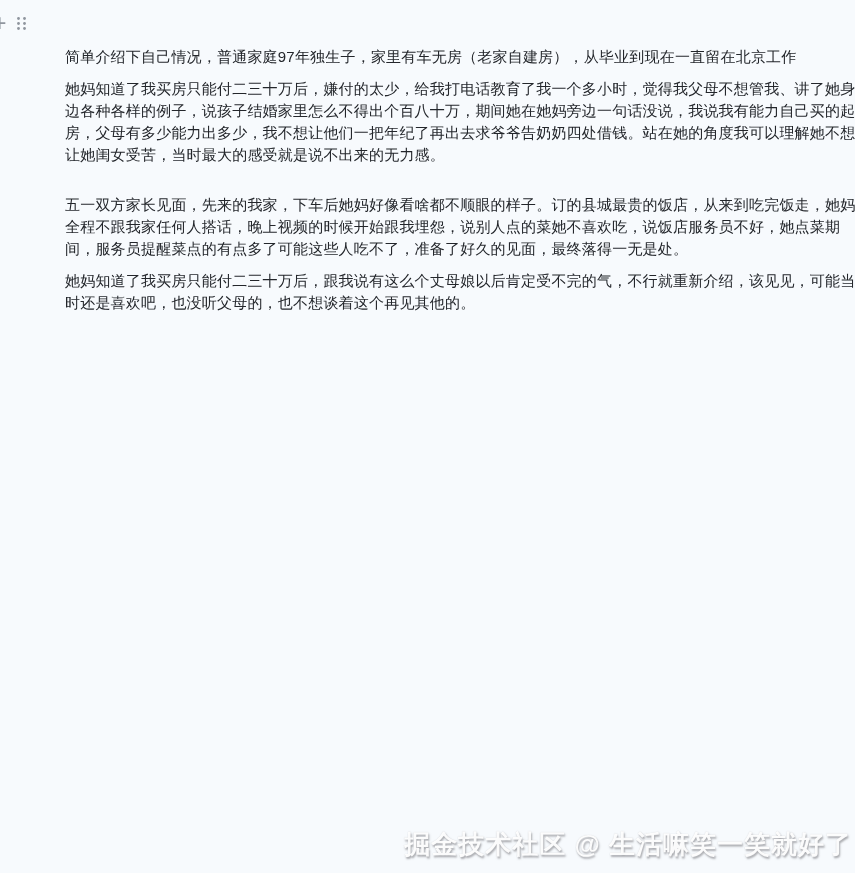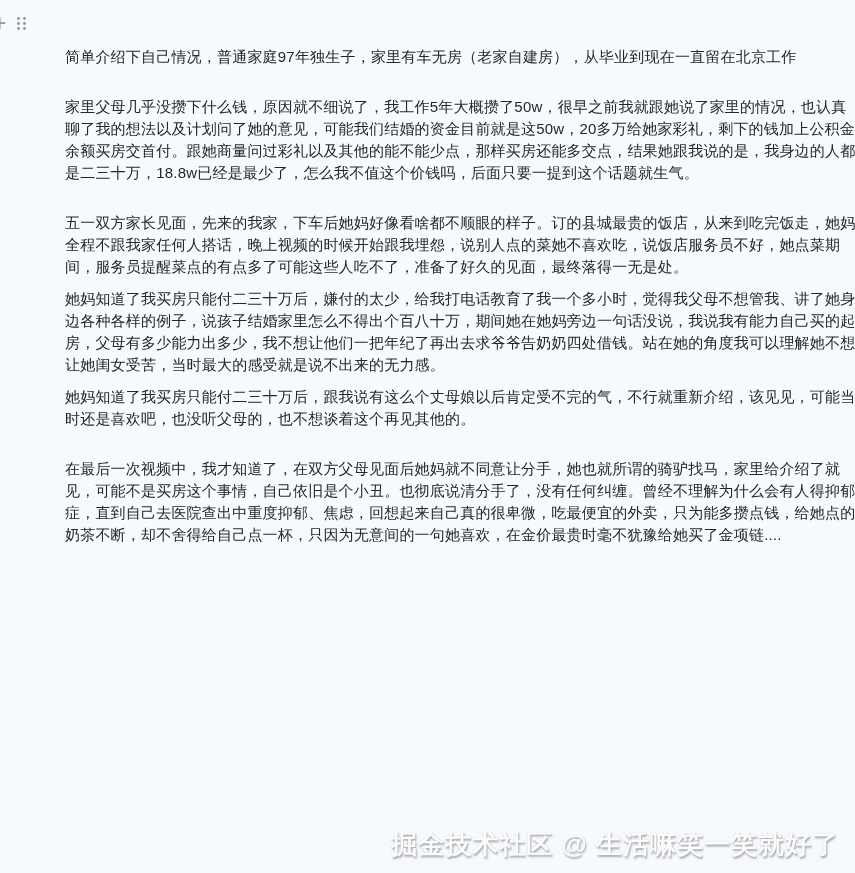--- a/index.html
+++ b/index.html
@@ -55,21 +55,21 @@
     color: #23262b;
     letter-spacing: 0.2px;
     text-align: left;
     word-break: break-all;
     cursor: text;
   }
   .gap { margin-top: 28px; }
   
   .watermark {
     position: absolute;
-    right: 16px;
+    right: 3px;
     bottom: 11px;
     font-size: 26px;
     font-weight: bold;
     letter-spacing: 1px;
     color: rgba(255,255,255,0.95);
     text-shadow: 1px 2px 2px rgba(110,110,115,0.55), 0 0 1px rgba(140,140,145,0.35);
     white-space: nowrap;
     pointer-events: none;
   }
 </style>
@@ -87,20 +87,18 @@
         <circle cx="8.5" cy="7.5" r="1.4"></circle>
         <circle cx="2.5" cy="12.5" r="1.4"></circle>
         <circle cx="8.5" cy="12.5" r="1.4"></circle>
       </g>
     </svg>
   </span>
 </div>
 
 <div class="doc-canvas">
   <p class="para">简单介绍下自己情况，普通家庭97年独生子，家里有车无房（老家自建房），从毕业到现在一直留在北京工作</p>
-  <p class="para gap">家里父母几乎没攒下什么钱，原因就不细说了，我工作5年大概攒了50w，很早之前我就跟她说了家里的情况，也认真聊了我的想法以及计划问了她的意见，可能我们结婚的资金目前就是这50w，20多万给她家彩礼，剩下的钱加上公积金余额买房交首付。跟她商量问过彩礼以及其他的能不能少点，那样买房还能多交点，结果她跟我说的是，我身边的人都是二三十万，18.8w已经是最少了，怎么我不值这个价钱吗，后面只要一提到这个话题就生气。</p>
+  <p class="para">她妈知道了我买房只能付二三十万后，嫌付的太少，给我打电话教育了我一个多小时，觉得我父母不想管我、讲了她身边各种各样的例子，说孩子结婚家里怎么不得出个百八十万，期间她在她妈旁边一句话没说，我说我有能力自己买的起房，父母有多少能力出多少，我不想让他们一把年纪了再出去求爷爷告奶奶四处借钱。站在她的角度我可以理解她不想让她闺女受苦，当时最大的感受就是说不出来的无力感。</p>
   <p class="para gap">五一双方家长见面，先来的我家，下车后她妈好像看啥都不顺眼的样子。订的县城最贵的饭店，从来到吃完饭走，她妈全程不跟我家任何人搭话，晚上视频的时候开始跟我埋怨，说别人点的菜她不喜欢吃，说饭店服务员不好，她点菜期间，服务员提醒菜点的有点多了可能这些人吃不了，准备了好久的见面，最终落得一无是处。</p>
-  <p class="para">她妈知道了我买房只能付二三十万后，嫌付的太少，给我打电话教育了我一个多小时，觉得我父母不想管我、讲了她身边各种各样的例子，说孩子结婚家里怎么不得出个百八十万，期间她在她妈旁边一句话没说，我说我有能力自己买的起房，父母有多少能力出多少，我不想让他们一把年纪了再出去求爷爷告奶奶四处借钱。站在她的角度我可以理解她不想让她闺女受苦，当时最大的感受就是说不出来的无力感。</p>
   <p class="para">她妈知道了我买房只能付二三十万后，跟我说有这么个丈母娘以后肯定受不完的气，不行就重新介绍，该见见，可能当时还是喜欢吧，也没听父母的，也不想谈着这个再见其他的。</p>
-  <p class="para gap">在最后一次视频中，我才知道了，在双方父母见面后她妈就不同意让分手，她也就所谓的骑驴找马，家里给介绍了就见，可能不是买房这个事情，自己依旧是个小丑。也彻底说清分手了，没有任何纠缠。曾经不理解为什么会有人得抑郁症，直到自己去医院查出中重度抑郁、焦虑，回想起来自己真的很卑微，吃最便宜的外卖，只为能多攒点钱，给她点的奶茶不断，却不舍得给自己点一杯，只因为无意间的一句她喜欢，在金价最贵时毫不犹豫给她买了金项链....</p>
 </div>
 
 <div class="watermark">掘金技术社区 @ 生活嘛笑一笑就好了</div>
 
 </body></html>

